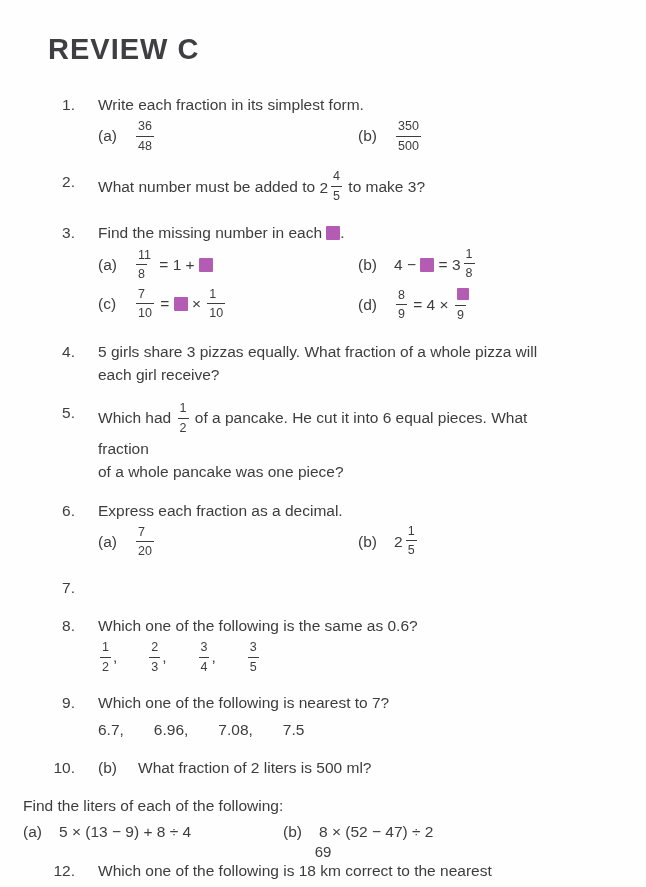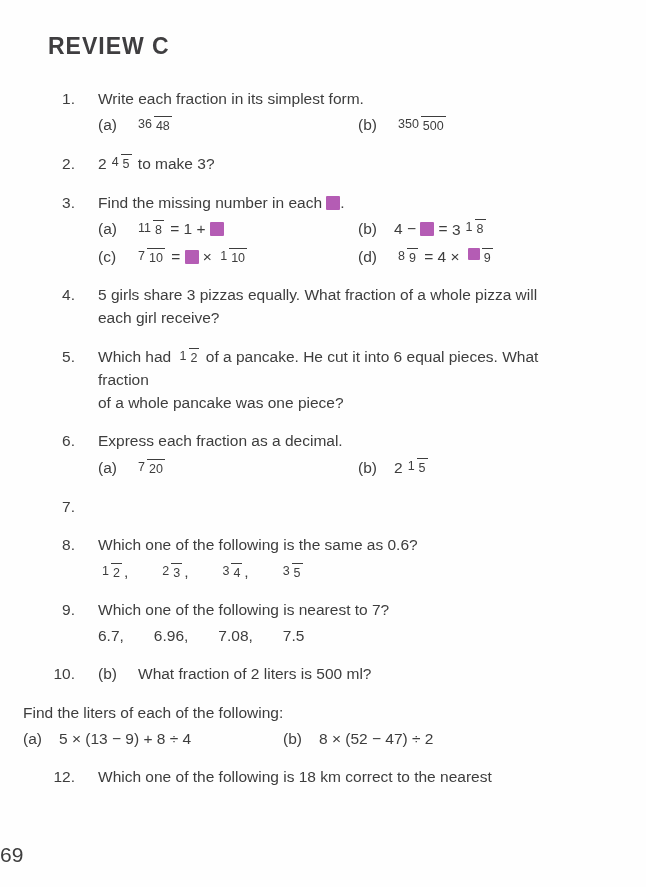--- a/index.html
+++ b/index.html
@@ -13,21 +13,21 @@
     width: 646px;
     height: 887px;
     background: #fefefe;
     font-family: "Liberation Sans", sans-serif;
     color: var(--text);
     position: relative;
     overflow: hidden;
   }
   .sheet { padding-top: 33px; }
   .page-title {
-    font-size: 23px;
+    font-size: 29px;
     font-weight: bold;
     letter-spacing: 1px;
     color: var(--title);
     margin: 0 0 27px 48px;
   }
   .q {
     display: flex;
     margin: 0 0 15px 0;
     font-size: 15.5px;
   }
@@ -45,22 +45,22 @@
   .line { line-height: 1.5; }
   .line + .line { margin-top: 3px; }
   .parts { display: flex; align-items: flex-start; }
   .part-a { width: 260px; flex: none; }
   .part-b { flex: 1; }
   .plabel { display: inline-block; width: 36px; }
   .lbl-line .plabel { width: 40px; }
   .tokens { }
   .frac {
     display: inline-flex;
-    flex-direction: row;
-    align-items: flex-end;
+    flex-direction: column;
+    align-items: flex-start;
     vertical-align: middle;
     font-size: 12.5px;
     line-height: 1;
     margin: 1px 2px;
     position: relative;
     top: -1px;
   }
   .frac .fn { padding: 1px 2px 3px; }
   .frac .fd { border-top: 1.4px solid var(--text); padding: 3px 2px 1px; }
   .mix {
@@ -79,22 +79,22 @@
     border-radius: 1px;
     vertical-align: -2px;
   }
   .frac .sq { width: 12px; height: 12px; vertical-align: 0; }
   .gap { display: inline-block; }
   .page-number {
     position: absolute;
     top: 843px;
     left: 0;
     width: 100%;
-    text-align: left;
-    font-size: 21px;
+    text-align: center;
+    font-size: 15px;
   }
 </style>
 </head>
 <body>
 
 <div class="sheet">
   <h1 class="page-title">REVIEW C</h1>
   <div id="questions">
       <div class="q">
         <div class="q-num">1.</div>
@@ -108,21 +108,21 @@
             <span class="part part-b"><span class="plabel">(b)</span><span class="tokens"><span class="frac">
                   <span class="fn">350</span>
                   <span class="fd">500</span>
                 </span></span></span>
           </div>
         </div>
       </div>
       <div class="q">
         <div class="q-num">2.</div>
         <div class="q-body">
-          <div class="line tokens"><span class="mix">
+          <div class="line tokens"><span>What number must be added to </span><span class="mix">
               <span class="mw">2</span>
               <span class="frac">
                 <span class="fn">4</span>
                 <span class="fd">5</span>
               </span>
             </span><span> to make 3?</span></div>
         </div>
       </div>
       <div class="q">
         <div class="q-num">3.</div>

